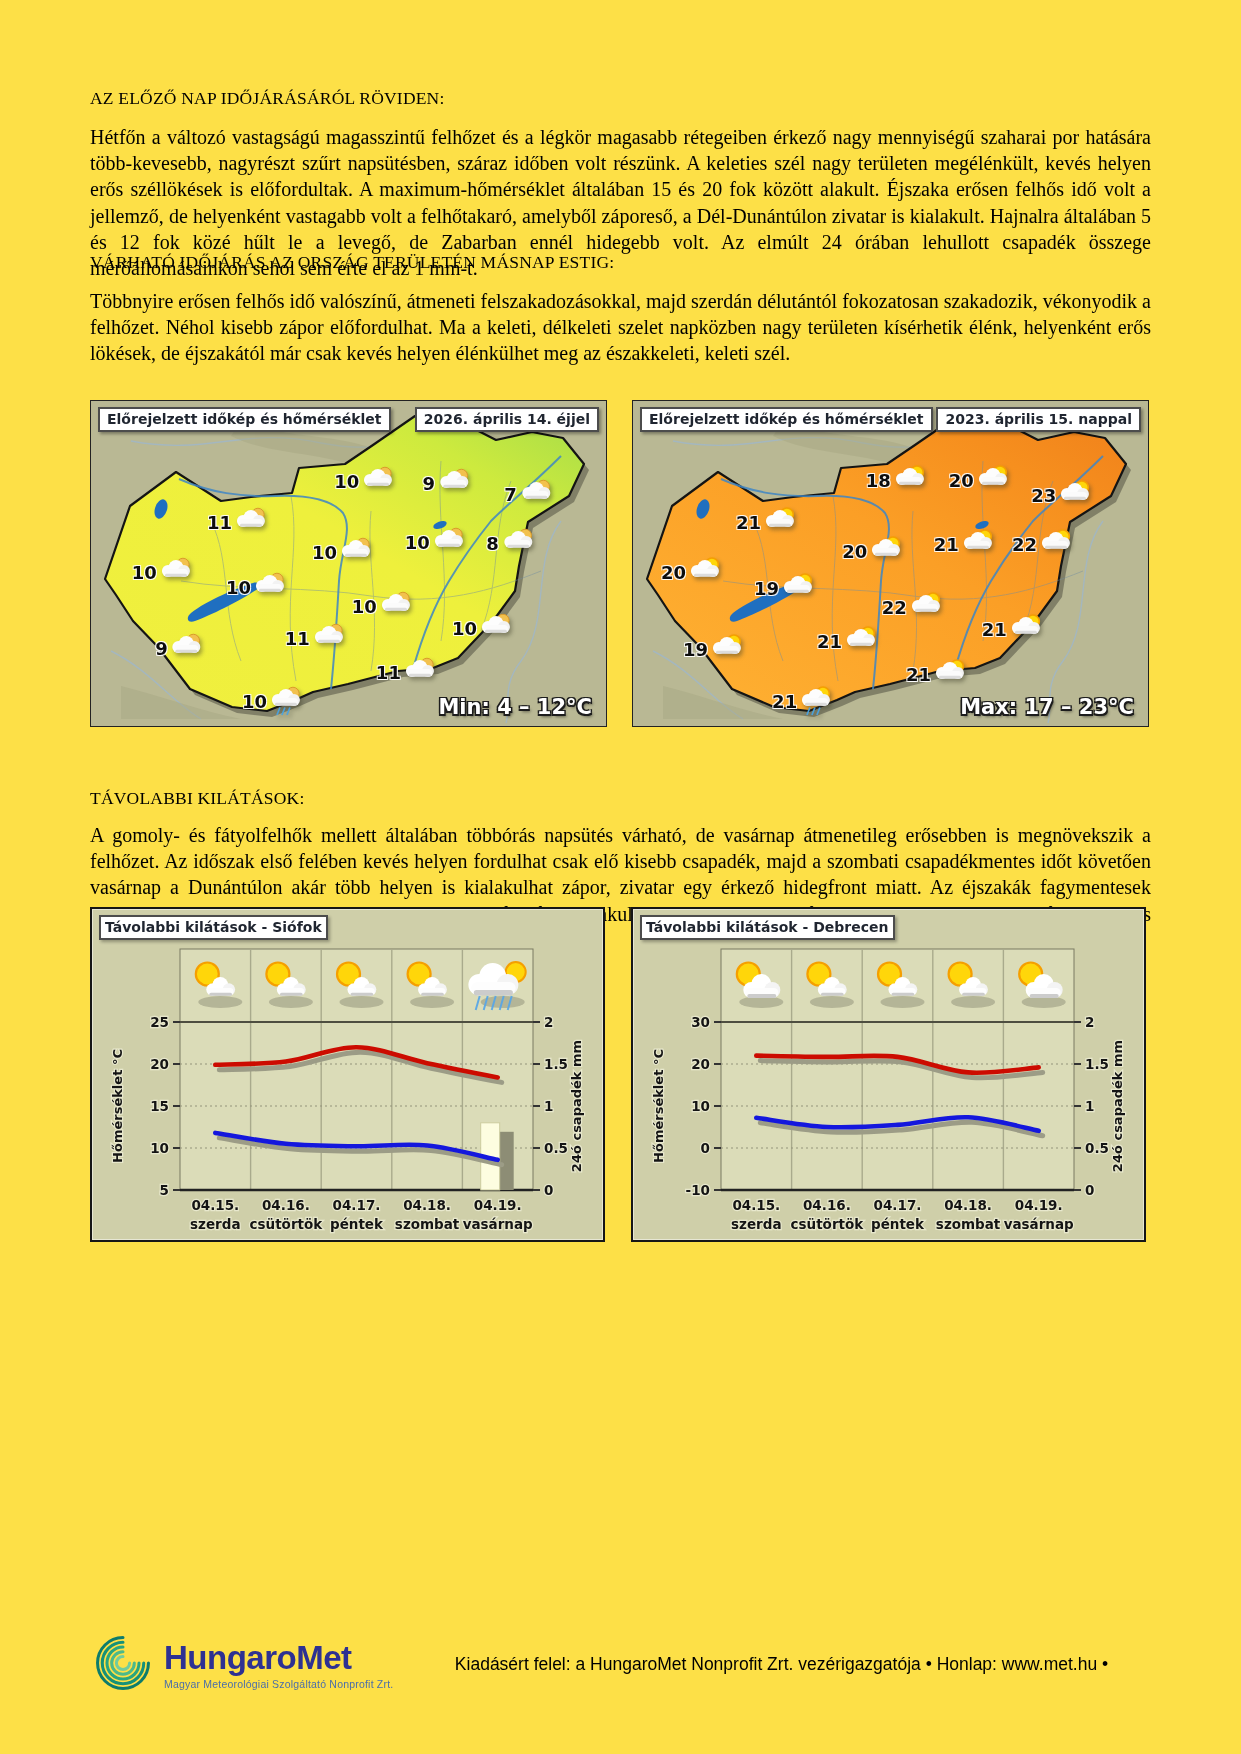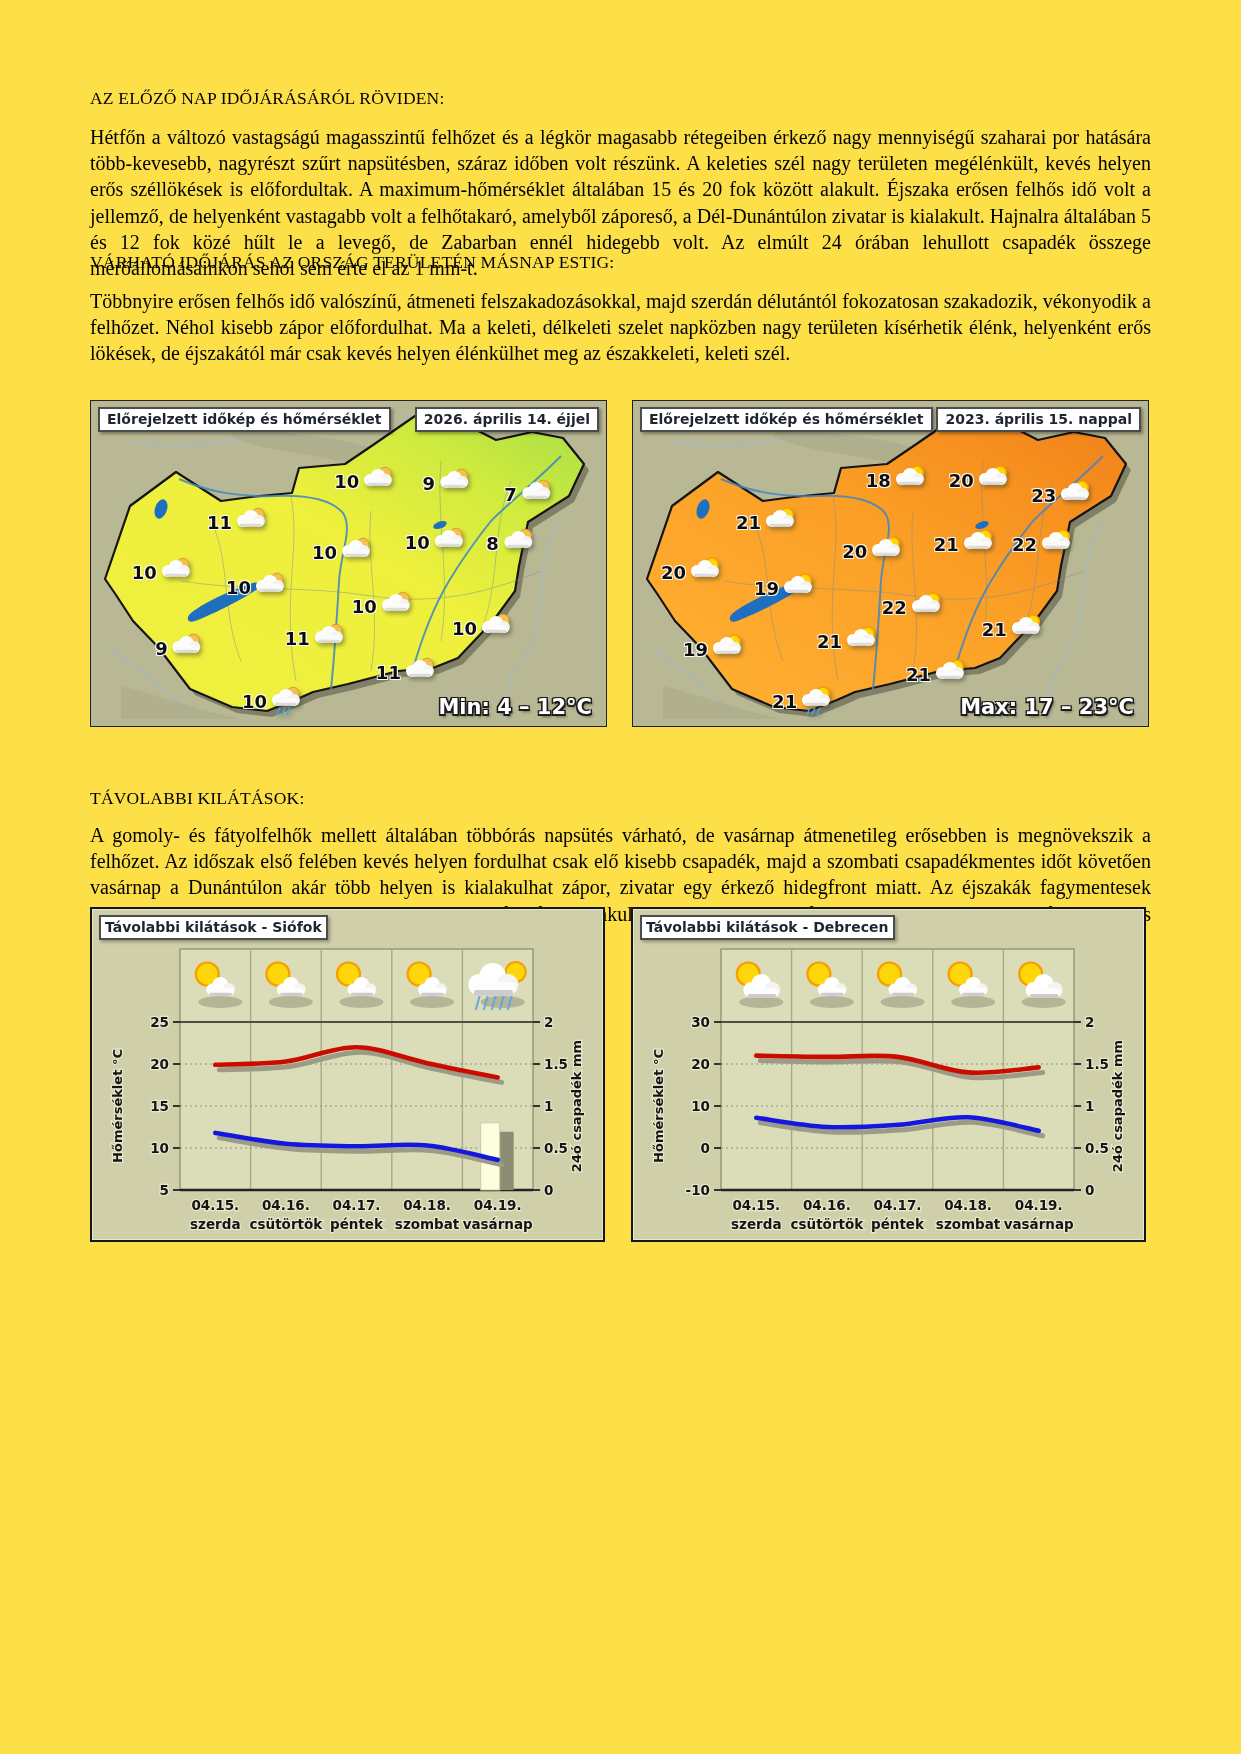--- a/index.html
+++ b/index.html
@@ -779,16 +779,34 @@
               <text x="405.7" y="320" text-anchor="middle" class="tick">vasárnap</text>
               <text x="30" y="197" transform="rotate(-90 30 197)" text-anchor="middle" class="ax">Hőmérséklet °C</text>
               <text x="489" y="197" transform="rotate(-90 489 197)" text-anchor="middle" class="ax">24ó csapadék mm</text>
             </svg></div>
         <div class="chart-title-box">Távolabbi kilátások - Debrecen</div>
       </figure>
     </div>
   </div>
 
   <div class="footer">
+    <div class="logo">
+      <span>
+        <svg width="66" height="66" viewBox="0 0 70 70">
+          <g fill="none" stroke-linecap="round">
+            <path d="M35,8 A27,27 0 1 0 62,35" stroke="#0e7c6b" stroke-width="3.2"></path>
+            <path d="M35,13 A22,22 0 1 0 57,35" stroke="#169178" stroke-width="3.2"></path>
+            <path d="M35,18 A17,17 0 1 0 52,35" stroke="#2aa57f" stroke-width="3.2"></path>
+            <path d="M35,23 A12,12 0 1 0 47,35" stroke="#4cb98a" stroke-width="3.2"></path>
+            <path d="M35,28 A7,7 0 1 0 42,35" stroke="#74cc9c" stroke-width="3.2"></path>
+          </g>
+        </svg>
+      </span>
+      <span class="logo-textcol">
+        <span class="logo-name">HungaroMet</span>
+        <span class="logo-tag">Magyar Meteorológiai Szolgáltató Nonprofit Zrt.</span>
+      </span>
+    </div>
     <div class="footer-text">
+      <div>Kiadásért felel: a HungaroMet Nonprofit Zrt. vezérigazgatója • Honlap: www.met.hu •</div>
     </div>
   </div>
 </div>
 
 </body></html>

